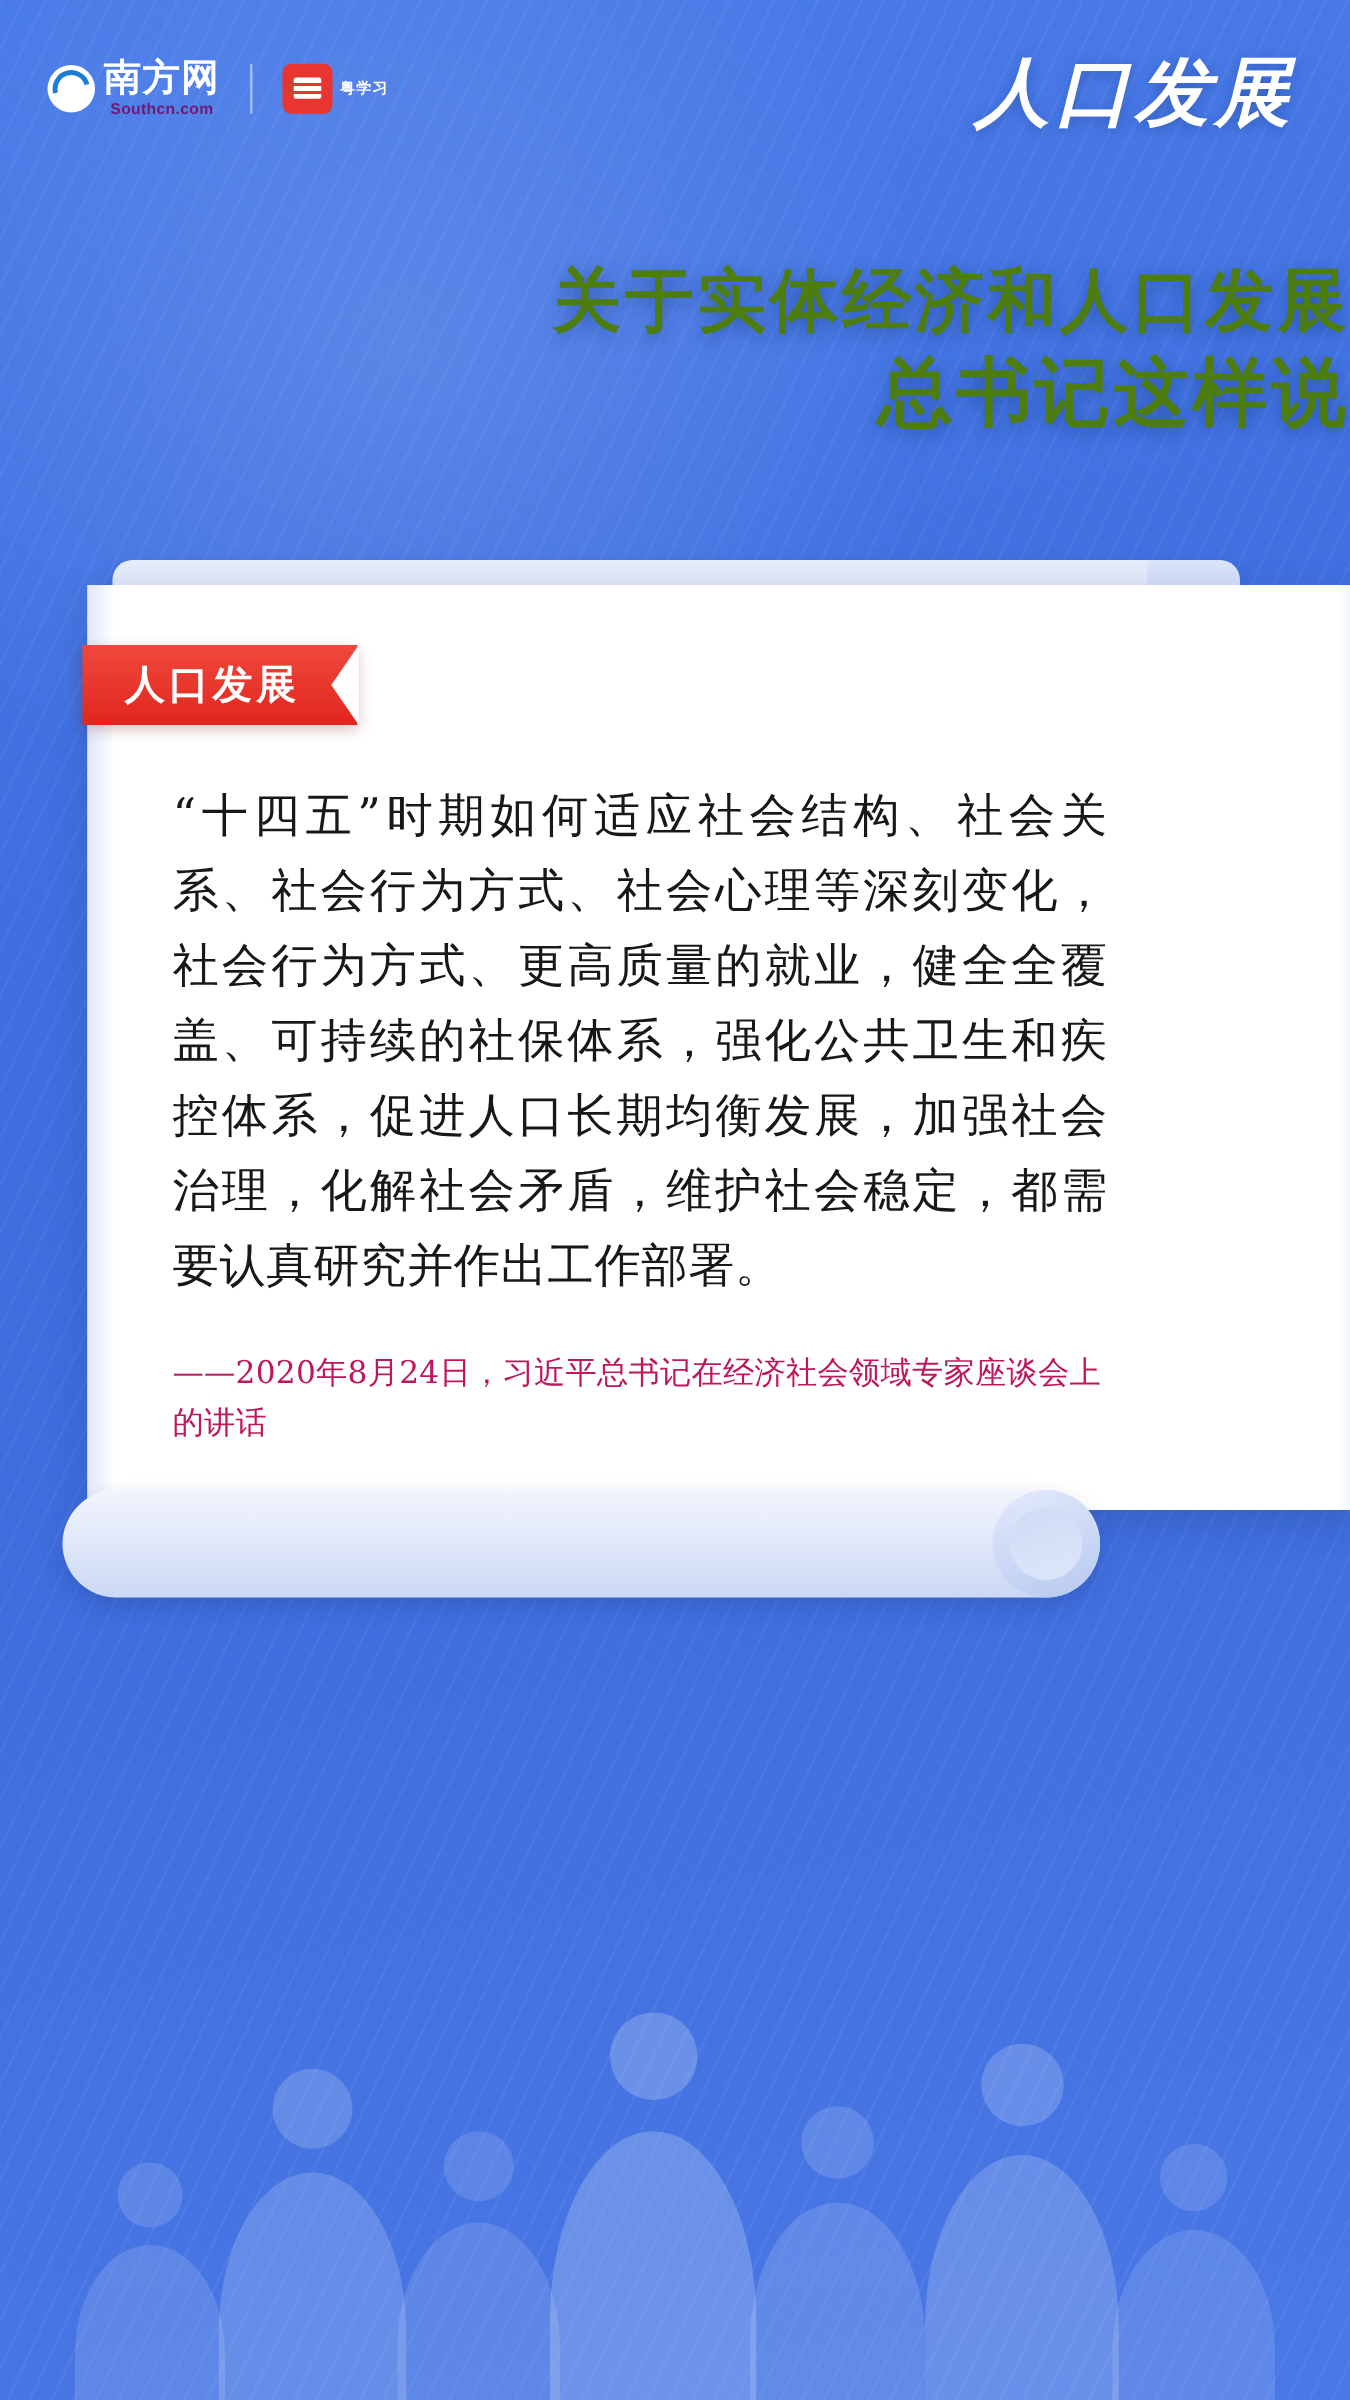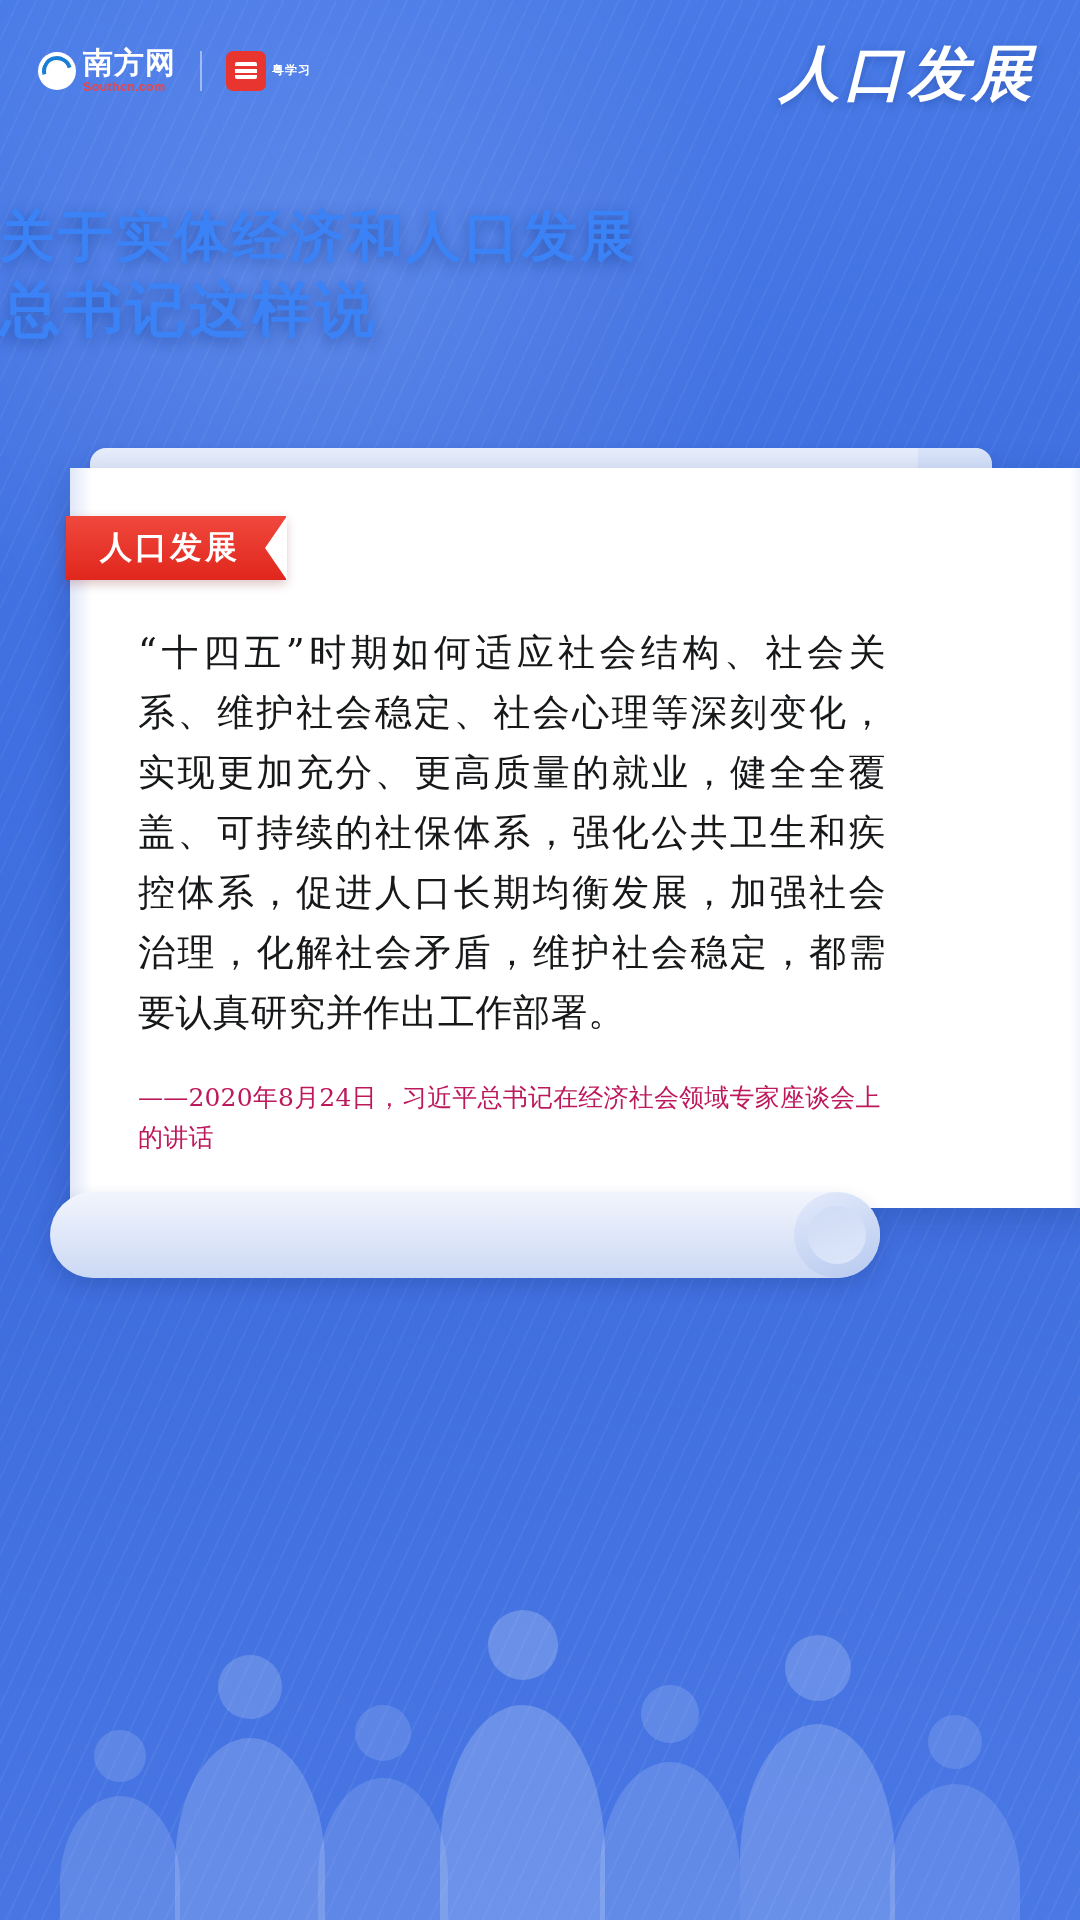--- a/index.html
+++ b/index.html
@@ -81,24 +81,25 @@
   .logo-southcn .cn {
     font-size: 30px;
     font-weight: bold;
     color: #ffffff;
     letter-spacing: 1px;
     display: block;
   }
   .logo-southcn .en {
     font-size: 12.5px;
     font-weight: bold;
-    color: #ef4444;
+    color: #701a75;
     letter-spacing: 0.3px;
     display: block;
     margin-top: 3px;
+    text-align: center;
   }
 
   .logo-divider {
     width: 2px;
     height: 40px;
     background: rgba(255,255,255,0.45);
   }
 
   .logo-yuexuexi {
     display: flex;
@@ -137,26 +138,26 @@
     font-style: italic;
     text-shadow: 0 3px 10px rgba(20,50,120,0.35);
     font-family: "DejaVu Sans", sans-serif;
   }
 
   
   .main-title {
     position: absolute;
     top: 206px;
     left: 0; right: 0;
-    text-align: left;
-    color: #3b82f6;
+    text-align: right;
+    color: #4d7c0f;
     font-weight: bold;
     letter-spacing: 3px;
     text-shadow: 0 4px 14px rgba(18,48,120,0.45);
-    font-family: Liberation Mono, monospace;
+    font-family: Liberation Serif, serif;
   }
   .main-title .line1 { font-size: 55px; line-height: 1.26; display: block; }
   .main-title .line2 { font-size: 60px; line-height: 1.3; display: block; }
 
   
   .scroll-wrap {
     position: absolute;
     left: 50px;
     top: 448px;
     width: 980px;
@@ -343,21 +344,21 @@
   <div class="scroll-back">
     <div class="cap-r"></div>
   </div>
 
   <div class="scroll-body">
 
     <div class="tag">
       <span>人口发展</span>
     </div>
 
-    <div class="quote">“十四五”时期如何适应社会结构、社会关系、维护社会稳定、社会心理等深刻变化，实现更加充分、更高质量的就业，健全全覆盖、可持续的社保体系，强化公共卫生和疾控体系，促进人口长期均衡发展，加强社会治理，化解社会矛盾，维护社会稳定，都需要认真研究并作出工作部署。</div>
+    <div class="quote">“十四五”时期如何适应社会结构、社会关系、社会行为方式、社会心理等深刻变化，社会行为方式、更高质量的就业，健全全覆盖、可持续的社保体系，强化公共卫生和疾控体系，促进人口长期均衡发展，加强社会治理，化解社会矛盾，维护社会稳定，都需要认真研究并作出工作部署。</div>
 
     <div class="source">——2020年8月24日，习近平总书记在经济社会领域专家座谈会上的讲话</div>
   </div>
 
   <div class="scroll-bottom">
     <div class="knob"></div>
   </div>
 </div>
 
 <div class="crowd">

